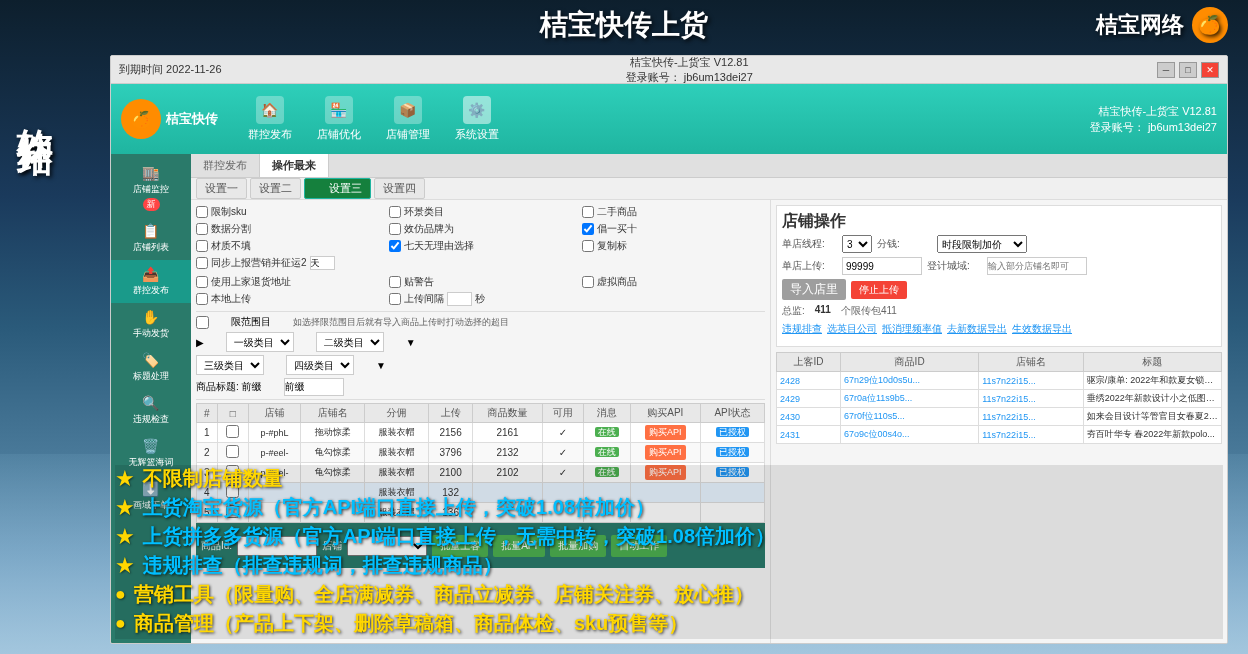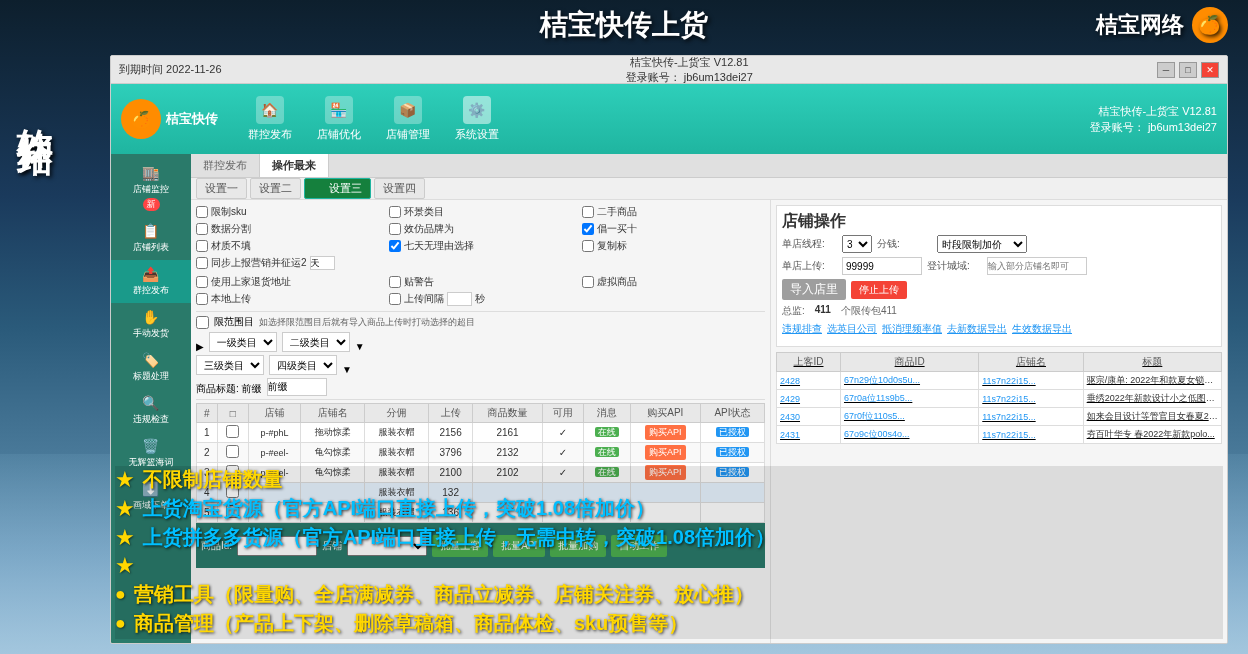--- a/index.html
+++ b/index.html
@@ -318,22 +318,22 @@
       color: #333;
     }
     .checkbox-item input[type=checkbox] {
       width: 12px;
       height: 12px;
     }
 
     
     .category-row {
       display: flex;
-      align-items: flex-end;
-      gap: 5px;
+      align-items: center;
+      gap: 22px;
       margin-bottom: 3px;
       font-size: 10px;
     }
     .category-select {
       height: 20px;
       font-size: 10px;
       border: 1px solid #ccc;
       background: white;
       padding: 0 3px;
     }
@@ -473,21 +473,20 @@
       font-size: 10px;
       cursor: pointer;
       text-decoration: underline;
     }
 
     
     .product-table {
       width: 100%;
       border-collapse: collapse;
       font-size: 10px;
-      text-decoration: underline;
     }
     .product-table th {
       background: #e8e8e8;
       border: 1px solid #ccc;
       padding: 2px 3px;
       text-align: center;
       font-weight: normal;
       color: #555;
     }
     .product-table td {
@@ -983,20 +982,21 @@
   <div class="feature-item">
     <span class="star-icon">★</span>
     <span class="feature-text blue">上货淘宝货源（官方API端口直接上传，突破1.08倍加价）</span>
   </div>
   <div class="feature-item">
     <span class="star-icon">★</span>
     <span class="feature-text blue">上货拼多多货源（官方API端口直接上传，无需中转，突破1.08倍加价）</span>
   </div>
   <div class="feature-item">
     <span class="star-icon">★</span>
+    <span class="feature-text blue">违规排查（排查违规词，排查违规商品）</span>
   </div>
   <div class="feature-item">
     <span class="circle-icon">●</span>
     <span class="feature-text yellow">营销工具（限量购、全店满减券、商品立减券、店铺关注券、放心推）</span>
   </div>
   <div class="feature-item">
     <span class="circle-icon">●</span>
     <span class="feature-text yellow">商品管理（产品上下架、删除草稿箱、商品体检、sku预售等）</span>
   </div>
 </div>

